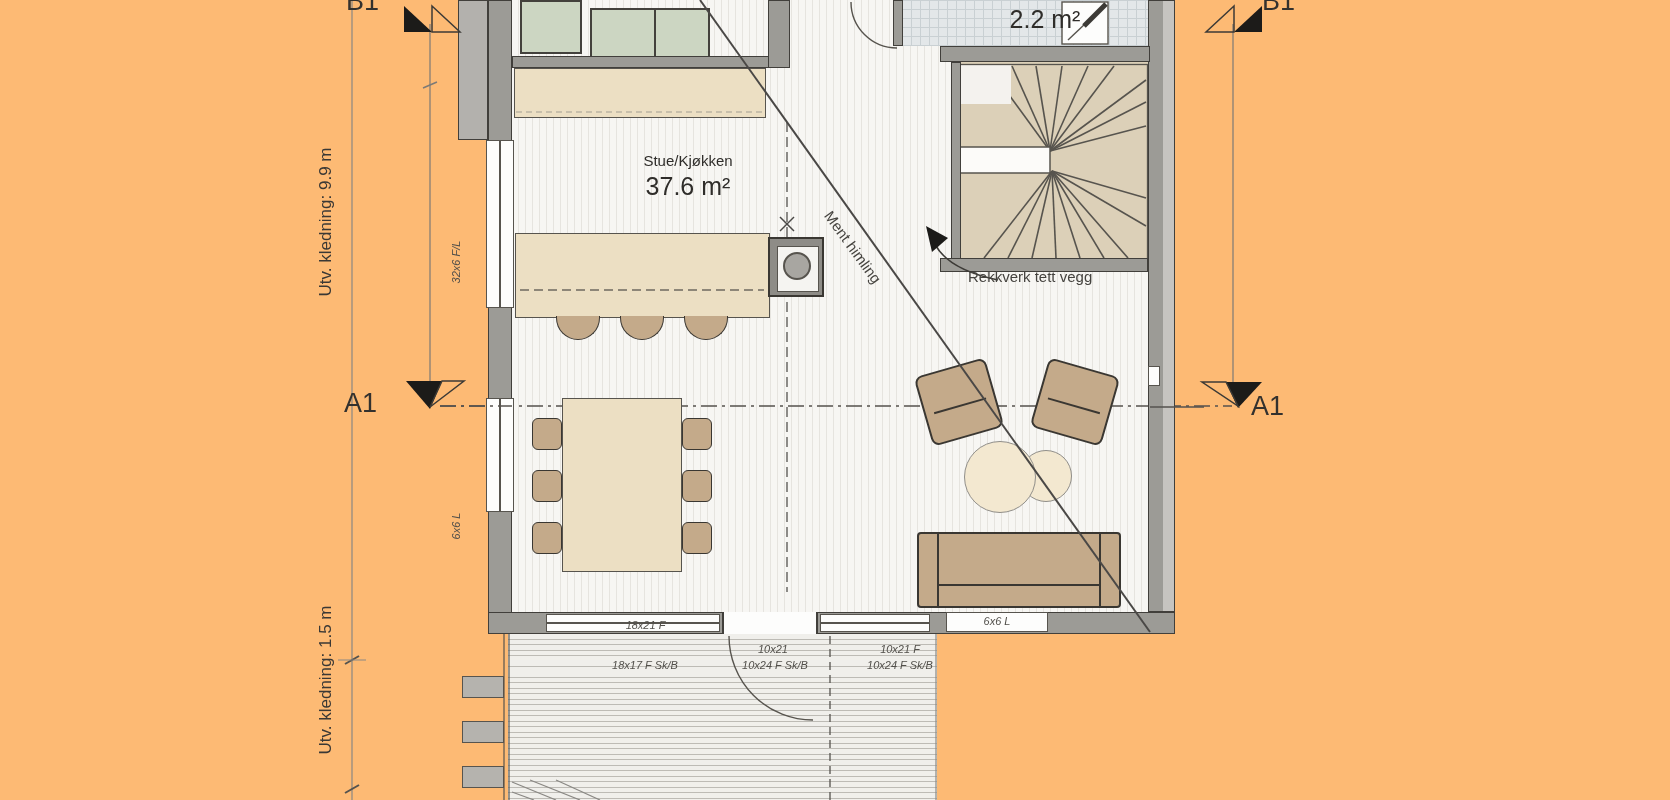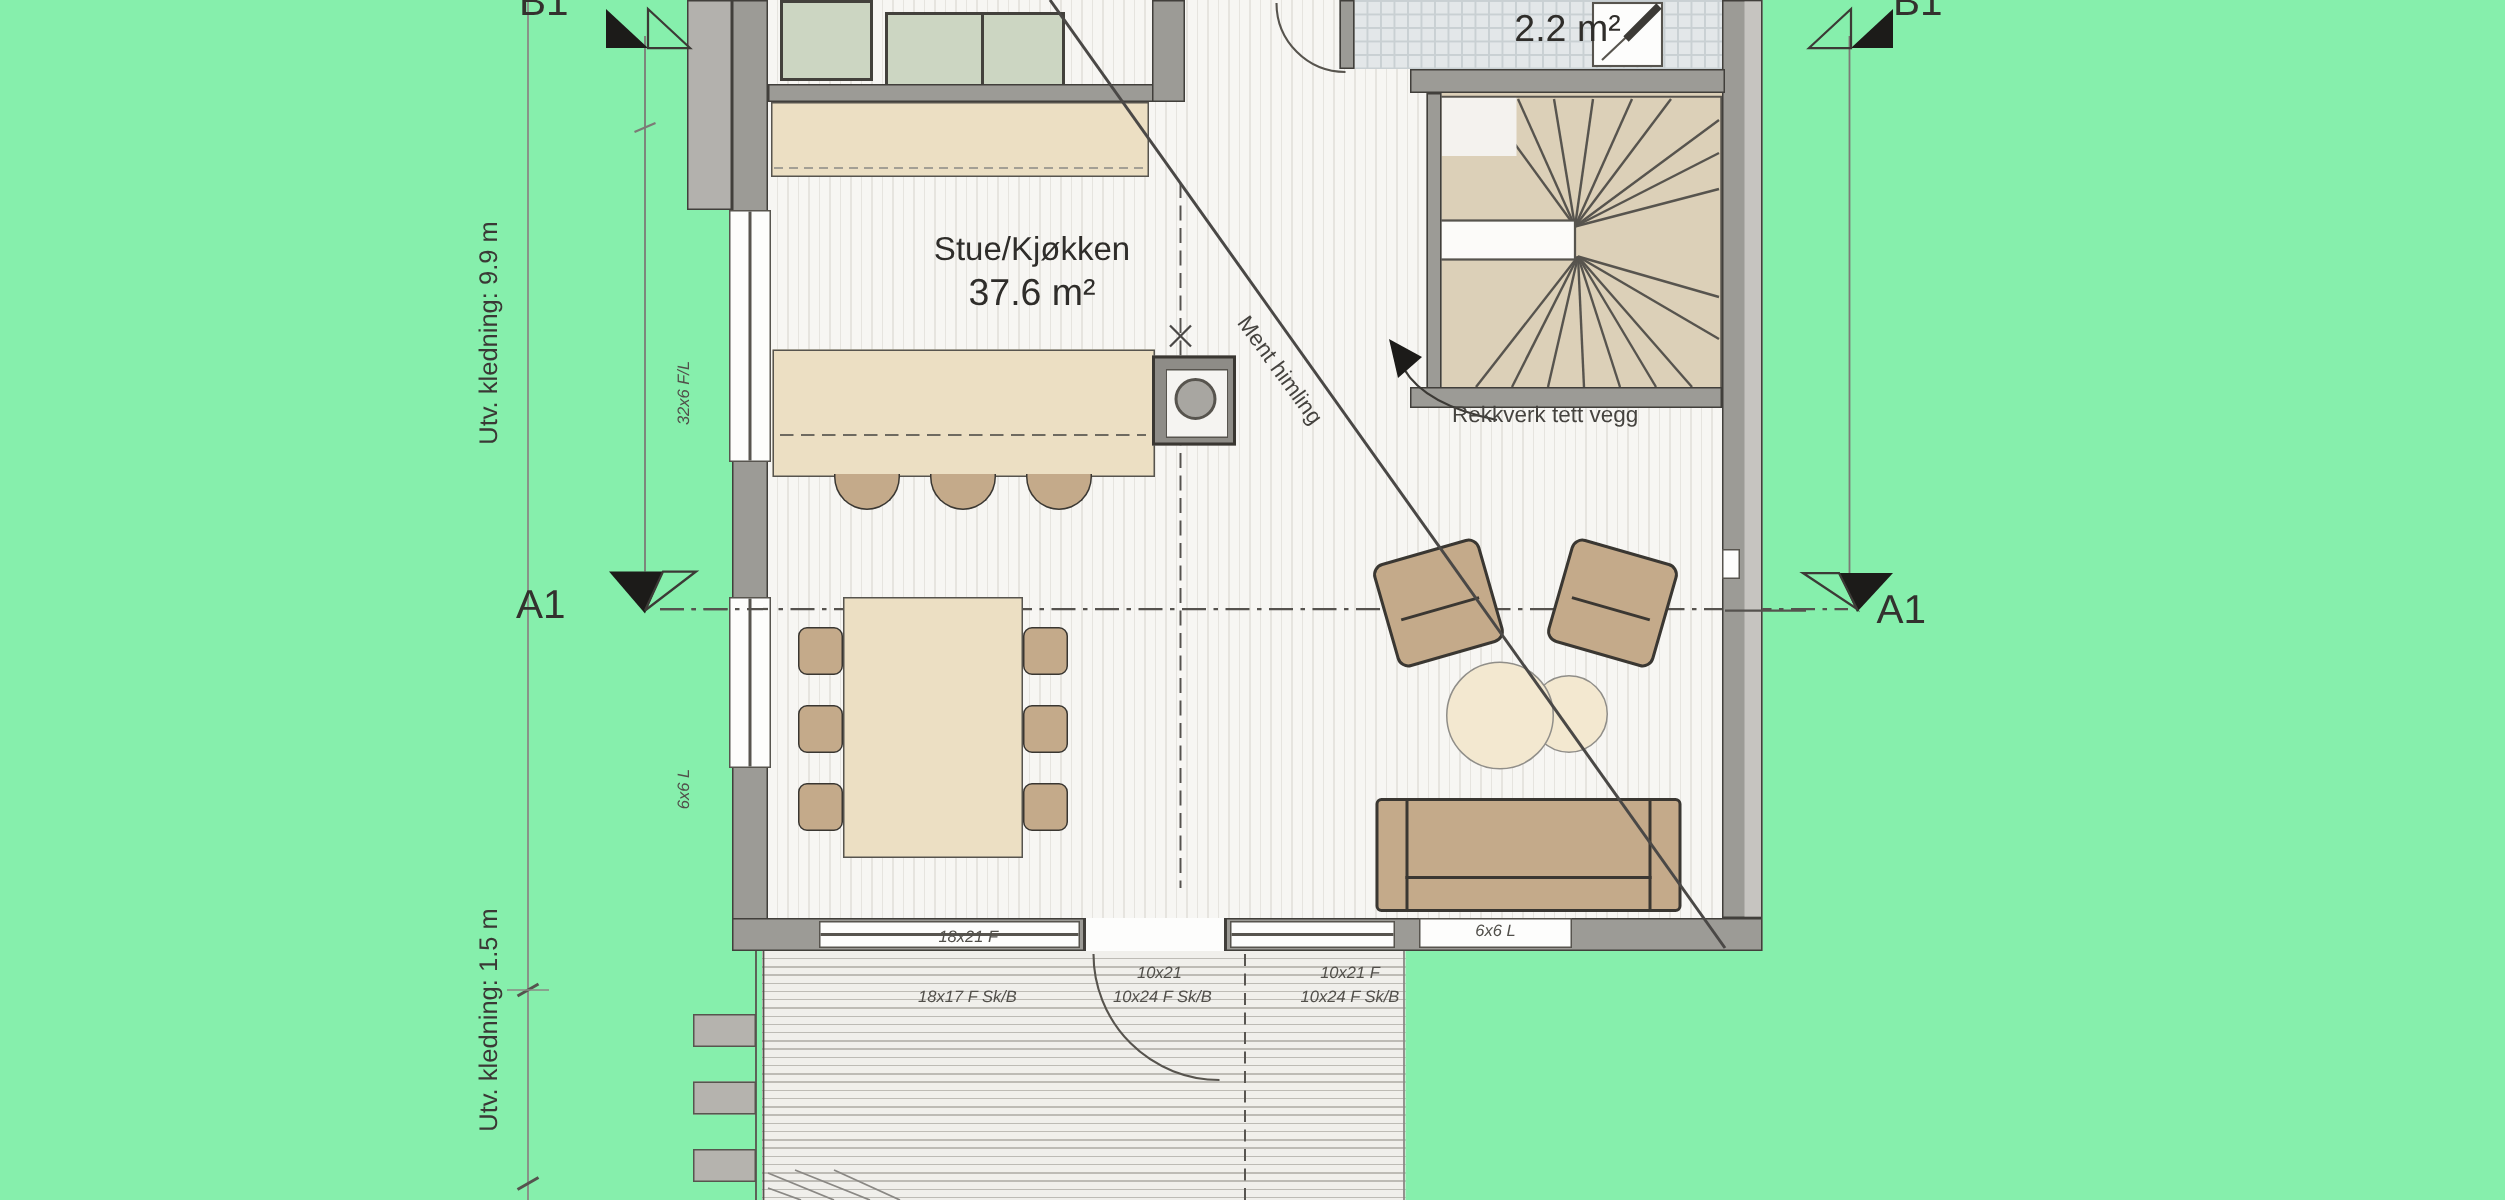--- a/index.html
+++ b/index.html
@@ -1,16 +1,16 @@
 <!DOCTYPE html>
 <html><head>
 <meta charset="utf-8">
 <style>
   html,body{margin:0;padding:0;background:#fff;font-family:"Liberation Sans",sans-serif;}
-  #canvas{position:relative;width:1670px;height:800px;background:#86efac;overflow:hidden;}
+  #canvas{position:relative;width:1670px;height:800px;background:#fdba74;overflow:hidden;}
   .abs{position:absolute;}
   svg.layer{position:absolute;left:0;top:0;width:1670px;height:800px;}.z2{z-index:2}.z3{z-index:3}.z4{z-index:4}.z5{z-index:5}
 
   .wall{position:absolute;background:#9c9b96;border:1px solid #413f3b;box-sizing:border-box;z-index:4;}
   .win{position:absolute;background:#fdfdfc;border:1px solid #57544e;box-sizing:border-box;z-index:5;}
   .winline-v{position:absolute;left:50%;top:0;bottom:0;width:2px;margin-left:-1px;background:#57544e;}
   .winline-h{position:absolute;top:50%;left:0;right:0;height:2px;margin-top:-1px;background:#57544e;}
 
   .floor-living{position:absolute;z-index:1;background:repeating-linear-gradient(90deg,#f7f6f3 0px,#f7f6f3 6px,#e6e4df 6px,#e6e4df 7px);}
   .floor-wc{position:absolute;z-index:1;background-color:#e3e7e9;background-image:linear-gradient(#c9d0d3 1px,transparent 1px),linear-gradient(90deg,#c9d0d3 1px,transparent 1px);background-size:9px 9px;}
@@ -20,21 +20,21 @@
   .wood{position:absolute;background:#ecdfc3;border:1.5px solid #57544e;box-sizing:border-box;z-index:3;}
   .tan{position:absolute;background:#c4aa8a;border:2px solid #3a3732;box-sizing:border-box;z-index:3;}
   .chair{border-radius:6px;border-width:1.5px;}
   .stool{position:absolute;background:#c4aa8a;border:1.5px solid #3a3732;border-top:none;border-radius:0 0 22px 22px;box-sizing:border-box;z-index:3;}
   .circle-table{position:absolute;background:#f3e8d0;border:1.5px solid #908e89;border-radius:50%;box-sizing:border-box;z-index:3;}
   .cabinet{position:absolute;background:#ccd6c2;border:2px solid #43413c;box-sizing:border-box;z-index:3;}
   .step{position:absolute;background:#b5b3ae;border:1px solid #57544e;box-sizing:border-box;z-index:3;}
 
   .txt{position:absolute;color:#2f2d2a;z-index:6;}
   .room-label{text-align:center;line-height:1.25;}
-  .room-name{font-size:22px;}
+  .room-name{font-size:15px;}
   .room-area{font-size:25px;}
   .marker-label{font-size:27px;color:#33312e;}
   .small-dim{position:absolute;color:#514f4a;font-style:italic;font-size:11px;text-align:center;z-index:6;}
   .vtext{transform:translate(-50%,-50%) rotate(-90deg);white-space:nowrap;}
   .cladding{font-size:17px;color:#3a3835;}
   .note{font-size:15px;color:#45433f;}
 </style>
 </head>
 <body>
 

